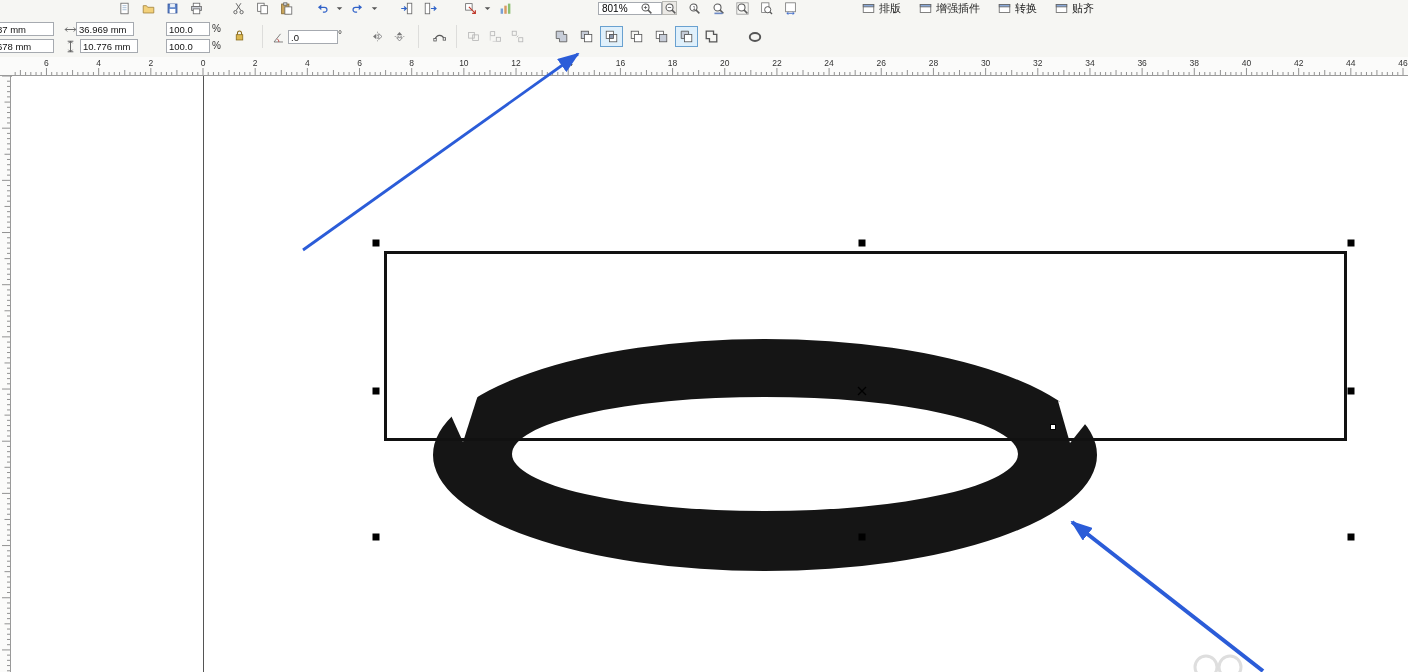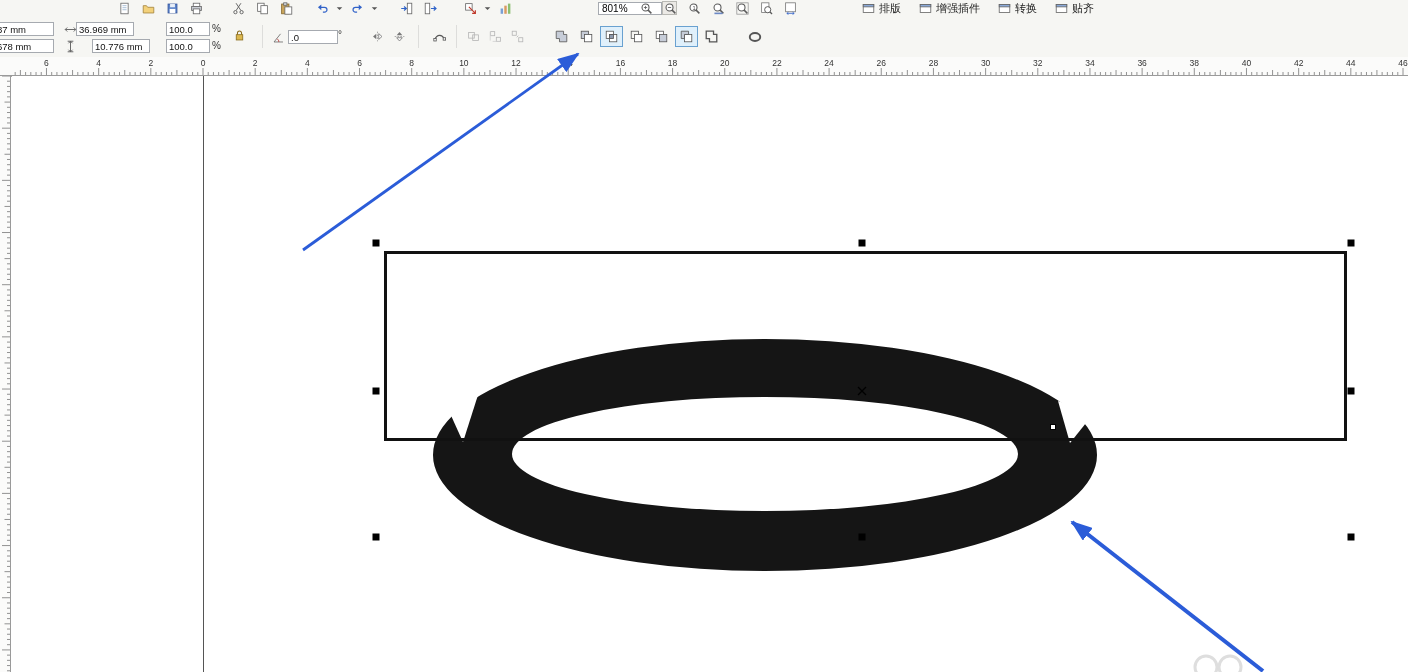--- a/index.html
+++ b/index.html
@@ -250,21 +250,21 @@
   <input class="pf" style="left: -14px; top: 23px; width: 62px;" readonly="" value="4.678 mm">
   <span class="picon" style="left:64px;top:6px">
     <svg viewBox="0 0 16 16" width="13" height="13">
         <path d="M1.5 8h13M4 5.5L1.5 8L4 10.5M12 5.5L14.5 8L12 10.5" fill="none" stroke="#666" stroke-width="1.2"></path>
       </svg></span>
   <span class="picon" style="left:64px;top:23px">
     <svg viewBox="0 0 16 16" width="13" height="13">
         <path d="M8 1.5v13M5.5 4L8 1.5L10.5 4M5.5 12L8 14.5L10.5 12M4.5 1.5h7M4.5 14.5h7" fill="none" stroke="#666" stroke-width="1.2"></path>
       </svg></span>
   <input class="pf" style="left: 76px; top: 6px; width: 52px;" readonly="" value="36.969 mm">
-  <input class="pf" style="left: 92px; top: 23px; width: 52px;" readonly="" value="10.776 mm">
+  <input class="pf" style="left: 80px; top: 23px; width: 52px;" readonly="" value="10.776 mm">
   <input class="pf" style="left: 166px; top: 6px; width: 38px;" readonly="" value="100.0">
   <input class="pf" style="left: 166px; top: 23px; width: 38px;" readonly="" value="100.0">
   <span class="plabel" style="left:212px;top:7px">%</span>
   <span class="plabel" style="left:212px;top:24px">%</span>
   <button class="pbtn small" style="left:230px;top:9px">
     <svg viewBox="0 0 16 16" width="13" height="13">
       <rect x="4" y="7" width="8" height="6.5" fill="#dcb84e" stroke="#8a6d1f"></rect>
       <path d="M5.5 7V5a2.5 2.5 0 0 1 5 0v2" fill="none" stroke="#8a6d1f" stroke-width="1.3"></path>
       </svg>
   </button>

